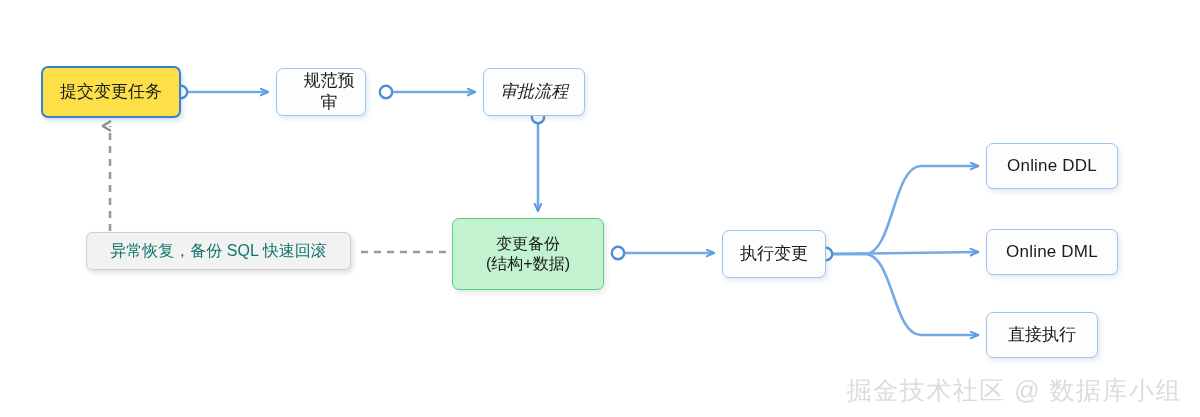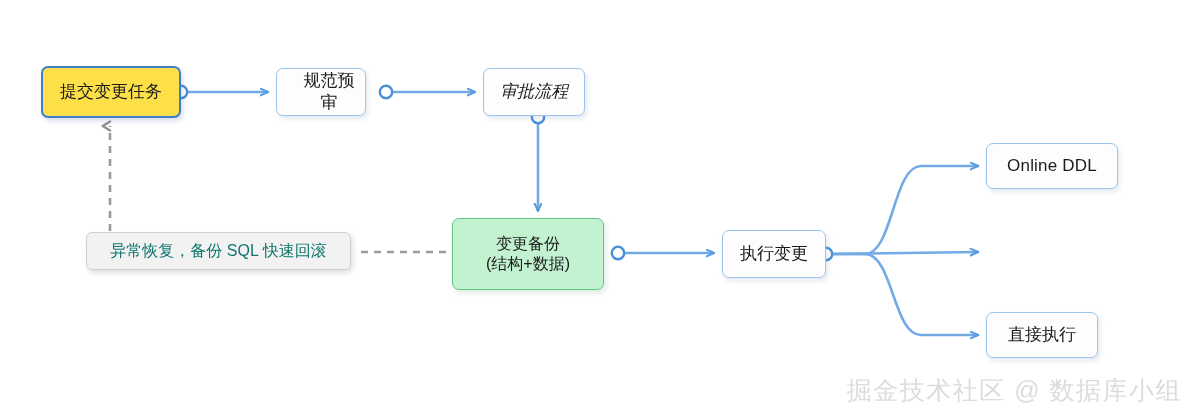--- a/index.html
+++ b/index.html
@@ -148,20 +148,23 @@
   </div>
 
   <div class="node node--process" style="left:722px;top:230px;width:104px;height:48px;">
     <span class="node-label">执行变更</span>
   </div>
 
   <div class="node node--process node--latin" style="left:986px;top:143px;width:132px;height:46px;">
     <span class="node-label">Online DDL</span>
   </div>
 
+  <div class="node node--process node--latin" style="left:986px;top:229px;width:132px;height:46px;">
+    <span class="node-label">Online DML</span>
+  </div>
 
   <div class="node node--process" style="left:986px;top:312px;width:112px;height:46px;">
     <span class="node-label">直接执行</span>
   </div>
 
   <div class="node node--note" style="left:86px;top:232px;width:265px;height:38px;">
     <span class="node-label">异常恢复，备份 SQL 快速回滚</span>
   </div>
 
   <div class="watermark">掘金技术社区 @ 数据库小组</div>

